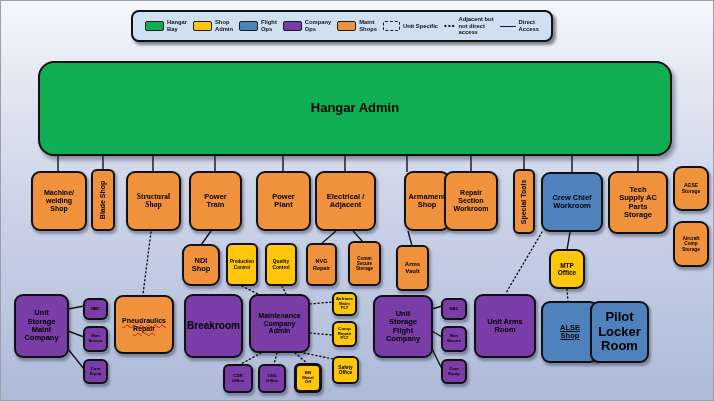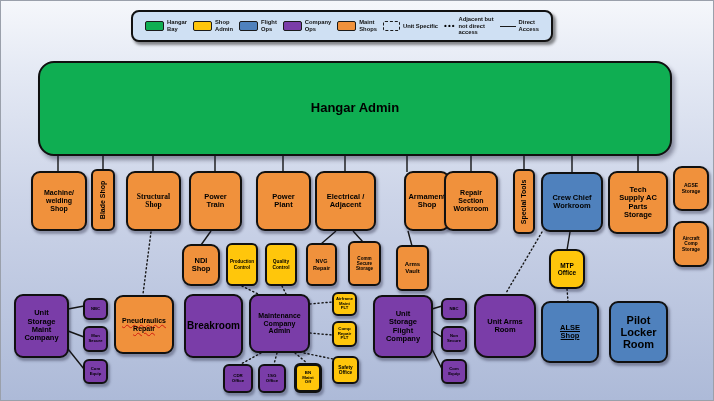--- a/index.html
+++ b/index.html
@@ -270,27 +270,27 @@
         <span>NBC</span>
       </div>
       <div class="box" style="left: 440px; top: 325px; width: 26px; height: 26px; background: rgb(122, 61, 168); font-size: 4.2px; border-radius: 6px;">
         <span>Non
 Secure</span>
       </div>
       <div class="box" style="left: 440px; top: 358px; width: 26px; height: 25px; background: rgb(122, 61, 168); font-size: 4.2px; border-radius: 6px;">
         <span>Com
 Equip</span>
       </div>
-      <div class="box" style="left: 473px; top: 293px; width: 62px; height: 64px; background: rgb(122, 61, 168); font-size: 7.5px; border-radius: 14px;">
+      <div class="box" style="left: 473px; top: 293px; width: 62px; height: 64px; background: rgb(122, 61, 168); font-size: 7.5px;">
         <span>Unit Arms
 Room</span>
       </div>
       <div class="box" style="left: 540px; top: 300px; width: 58px; height: 62px; background: rgb(79, 129, 189); font-size: 7.5px; text-decoration: underline;">
         <span>ALSE
 Shop</span>
       </div>
-      <div class="box" style="left: 608px; top: 300px; width: 59px; height: 62px; background: rgb(79, 129, 189); font-size: 11px;">
+      <div class="box" style="left: 589px; top: 300px; width: 59px; height: 62px; background: rgb(79, 129, 189); font-size: 13px;">
         <span>Pilot
 Locker
 Room</span>
       </div>
     </div>
 </div>
 
 </body></html>

